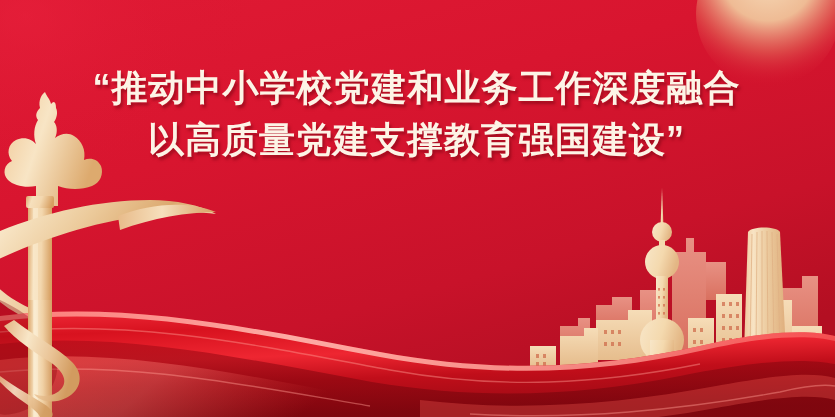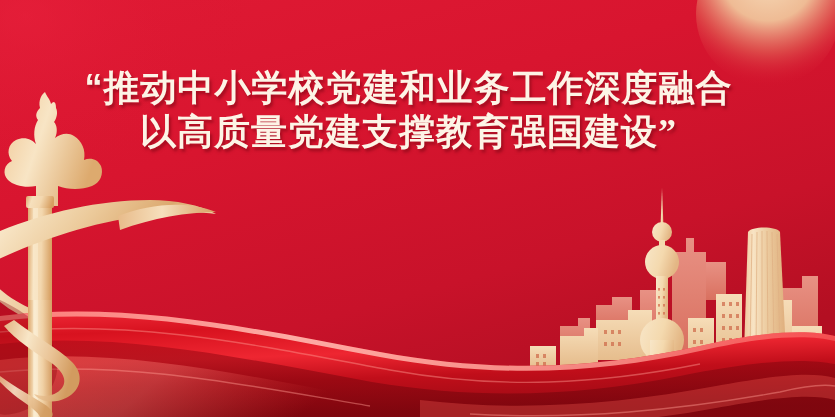--- a/index.html
+++ b/index.html
@@ -37,23 +37,24 @@
     position: absolute;
     width: 817px;
     text-align: center;
     color: #fdf4e6;
     font-weight: bold;
     font-size: 36px;
     letter-spacing: 1px;
     line-height: 1;
     white-space: nowrap;
     text-shadow: 2px 3px 3px rgba(120, 6, 18, 0.55);
+    margin-left: 8px;
   }
   #headline-line-1 { top: 70px; }
-  #headline-line-2 { top: 114px; font-family: Liberation Serif, serif; }
+  #headline-line-2 { top: 122px; }
   #subtitle {
     position: absolute;
     top: 190px;
     width: 835px;
     text-align: center;
     color: #fdf4e6;
     font-weight: bold;
     font-size: 54px;
     letter-spacing: 4px;
     line-height: 1;

